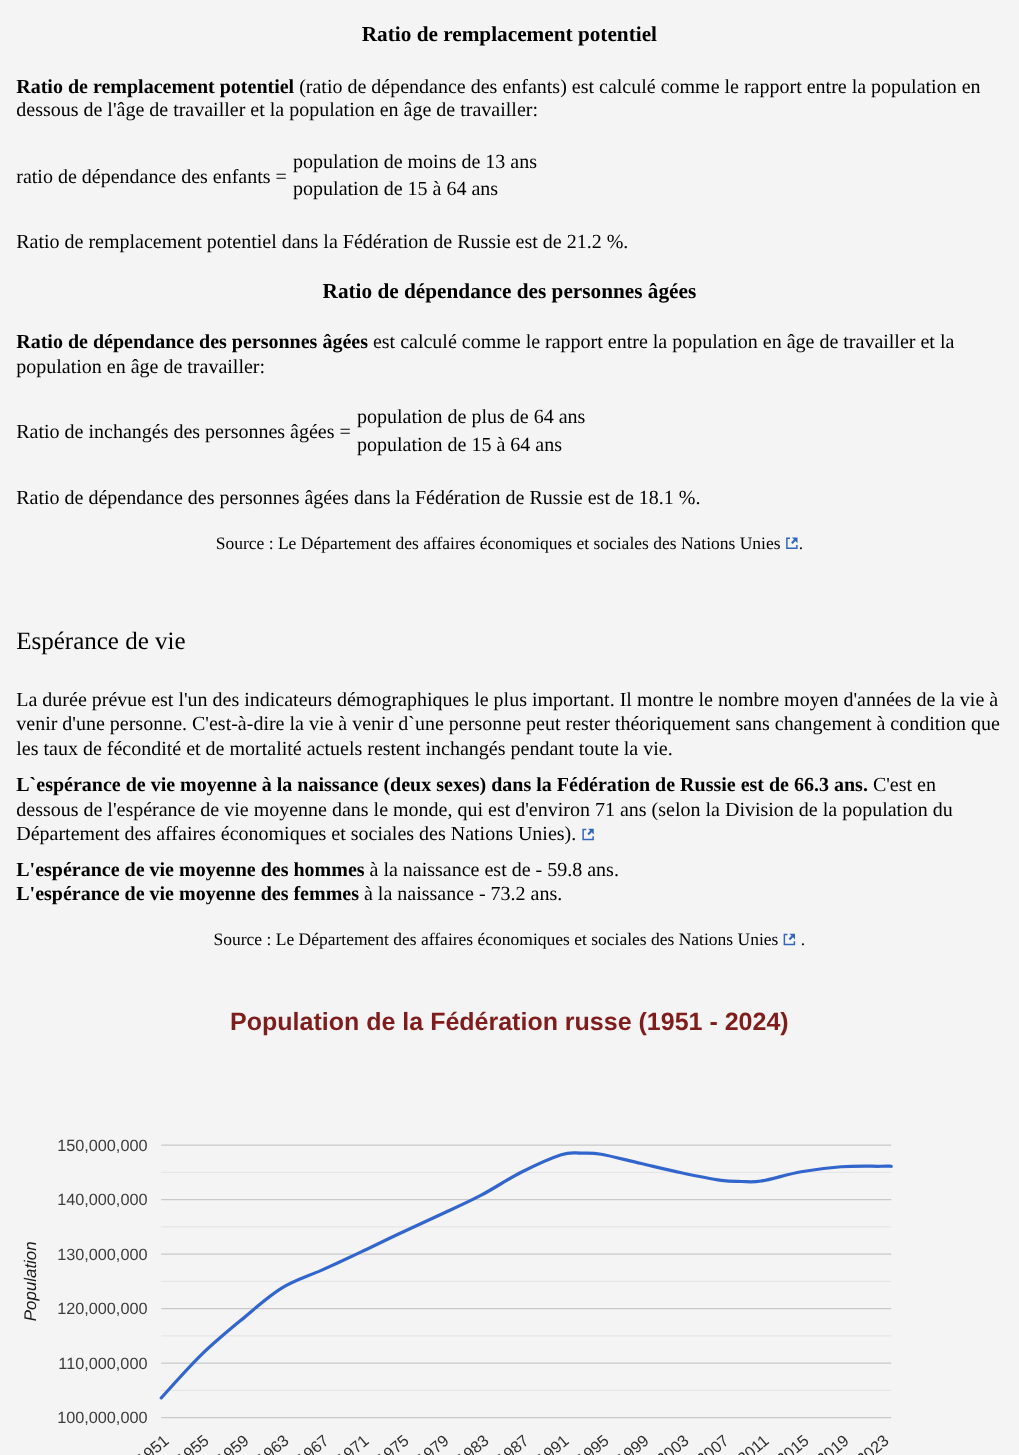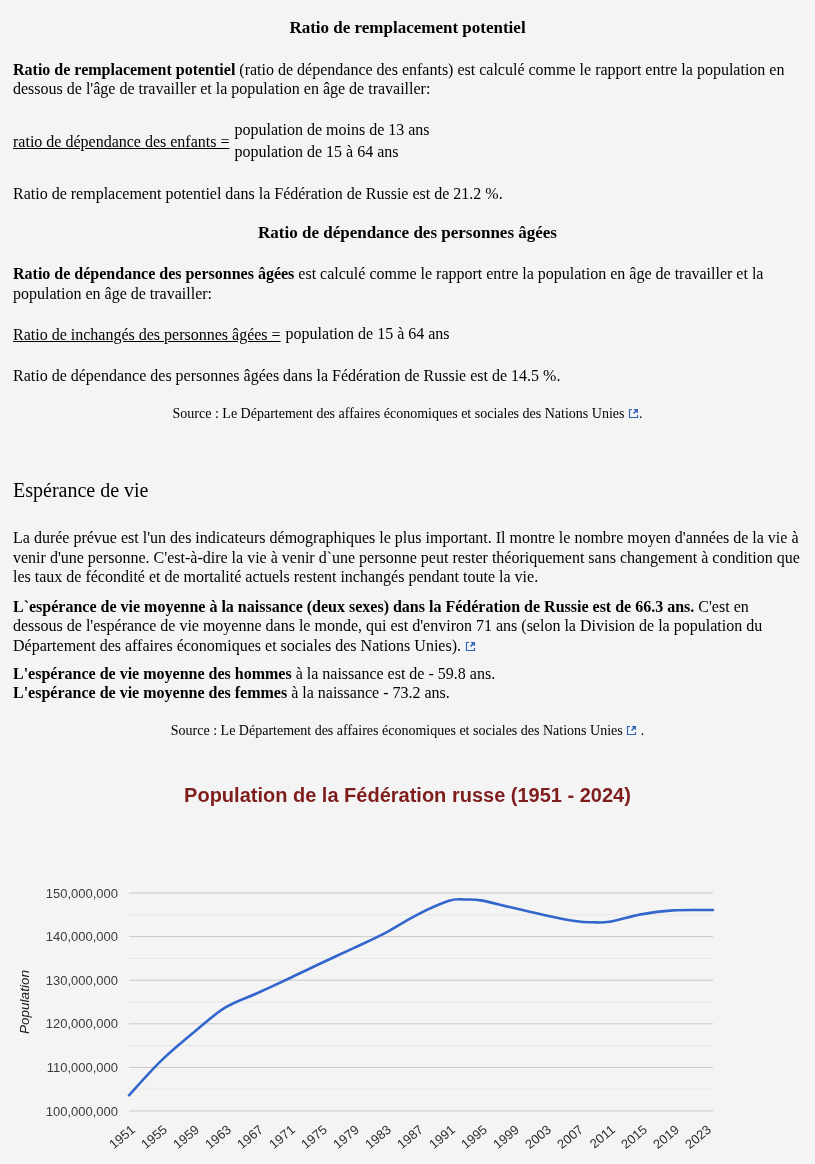--- a/index.html
+++ b/index.html
@@ -18,21 +18,21 @@
     font-weight:bold;
     text-align:center;
     margin:12px 0 21px;
   }
   .main-heading{
     font-size:20px;
     font-weight:normal;
     margin:56px 0 26px;
   }
   .formula{display:flex;align-items:center;margin:20px 0;}
-  .formula-label{white-space:nowrap;text-decoration:underline;}
+  .formula-label{white-space:nowrap;}
   .frac{margin-left:5px;}
   .frac .num,.frac .den{display:block;line-height:1.42;}
   .result{font-weight:normal;margin:19px 0;}
   .source{font-size:14px;margin:19px 0;text-align:center;}
   .lifespan-lines{line-height:1.17;}
   .extlink{display:inline-block;}
   .extlink svg{vertical-align:-1px;}
   .chart{margin-top:44px;}
   .chart-title{
     font-family:"Liberation Sans","DejaVu Sans",sans-serif;
@@ -64,25 +64,26 @@
 
   <p class="result">Ratio de remplacement potentiel dans la Fédération de Russie est de 21.2 %.</p>
 
   <h2 class="section-heading">Ratio de dépendance des personnes âgées</h2>
 
   <p><b>Ratio de dépendance des personnes âgées</b><span> est calculé comme le rapport entre la population en âge de travailler et la population en âge de travailler:</span></p>
 
   <div class="formula">
     <span class="formula-label">Ratio de inchangés des personnes âgées =</span>
     <span class="frac">
+      <span class="num">population de plus de 64 ans</span>
       <span class="den">population de 15 à 64 ans</span>
     </span>
   </div>
 
-  <p class="result">Ratio de dépendance des personnes âgées dans la Fédération de Russie est de 14.5 %.</p>
+  <p class="result">Ratio de dépendance des personnes âgées dans la Fédération de Russie est de 18.1 %.</p>
 
   <p class="source"><span>Source : Le Département des affaires économiques et sociales des Nations Unies</span>
     <span class="extlink"><svg width="11" height="11" viewBox="0 0 11 11">
           <path d="M4 1.5 H1.5 V9.5 H9.5 V7" fill="none" stroke="#3366bb" stroke-width="1.2"></path>
           <path d="M5.5 1 H10 V5.5 L8.35 3.85 6.1 6.1 4.9 4.9 7.15 2.65 Z" fill="#3366bb"></path>
         </svg></span><span>.</span></p>
 
   <h1 class="main-heading">Espérance de vie</h1>
 
   <p>La durée prévue est l'un des indicateurs démographiques le plus important. Il montre le nombre moyen d'années de la vie à venir d'une personne. C'est-à-dire la vie à venir d`une personne peut rester théoriquement sans changement à condition que les taux de fécondité et de mortalité actuels restent inchangés pendant toute la vie.</p>

